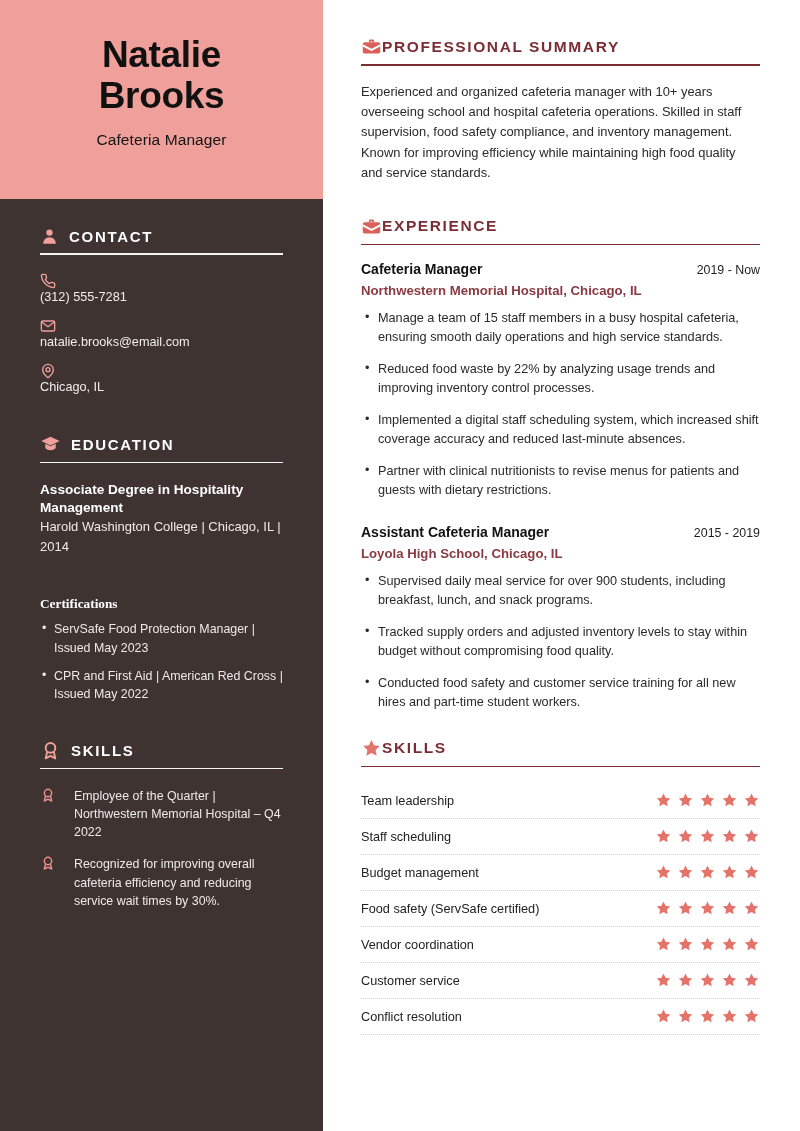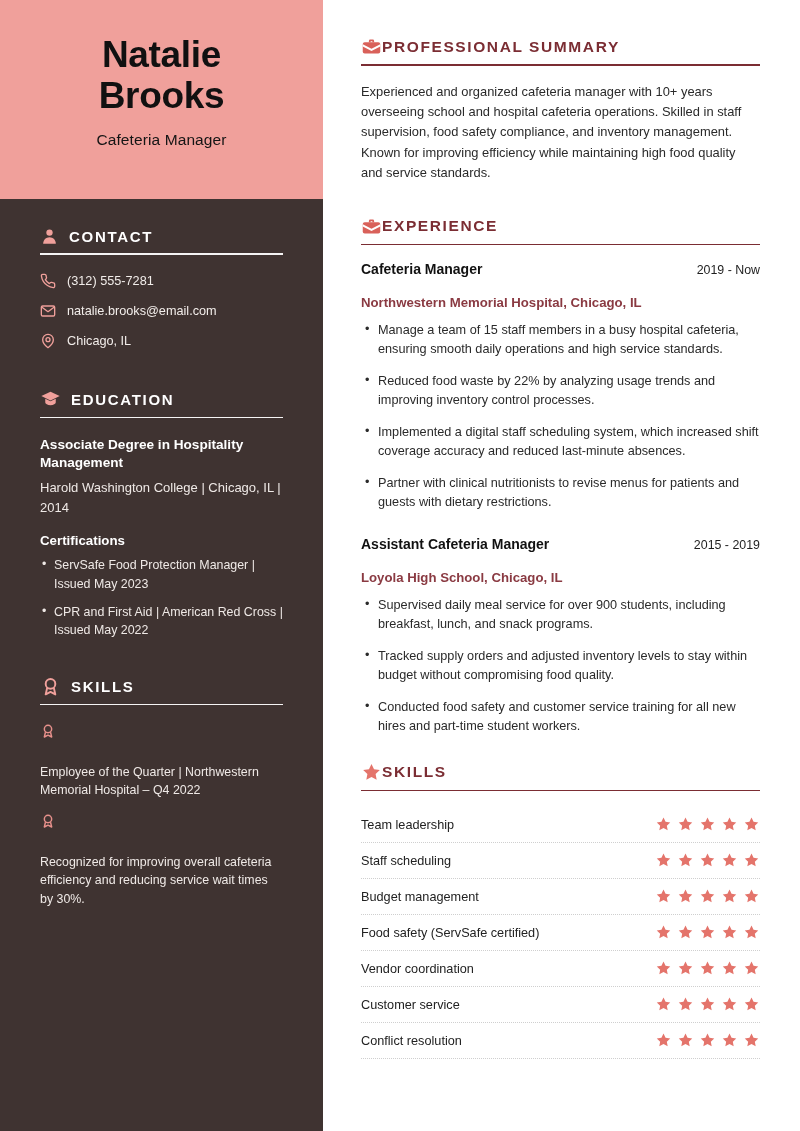--- a/index.html
+++ b/index.html
@@ -42,58 +42,58 @@
   .side-head .ttl {
     color: #ffffff;
     font-size: 15px;
     font-weight: bold;
     letter-spacing: 1.7px;
     text-align: right;
   }
   .side-rule { height: 1.5px; background: #ffffff; margin-bottom: 18px; opacity:.95; }
 
   .contact-row {
-    display: flex; align-items: center; gap: 11px;
+    display: flex; align-items: flex-start; gap: 1px;
     margin-bottom: 14px;
-    color: #F2EDEA; font-size: 12.7px;
+    color: #F2EDEA; font-size: 12.7px; flex-direction: column;
   }
   .sect-gap { height: 26px; }
 
   .edu-deg { color:#ffffff; font-size:13.6px; font-weight:bold; line-height:1.33; }
-  .edu-sub { color:#EFE9E6; font-size:13px; line-height:1.5; margin-top:6px; }
-
-  .cert-ttl { color:#ffffff; font-size:13.3px; font-weight:bold; margin-top:16px; margin-bottom:8px; }
+  .edu-sub { color:#EFE9E6; font-size:13px; line-height:1.5; }
+
+  .cert-ttl { color:#ffffff; font-size:13.3px; font-weight:bold; margin-top:40px; margin-bottom:8px;font-family:Liberation Serif, serif; }
   .cert-list { list-style:none; }
   .cert-list li {
     color:#EFE9E6; font-size:12.4px; line-height:1.48;
     padding-left: 14px; position: relative; margin-bottom: 10px;
   }
   .cert-list li::before {
     content:"•"; position:absolute; left:2px; top:-1px; color:#EFE9E6;
   }
 
-  .award-item { display:flex; gap:24px; margin-bottom:14px;flex-direction:column; }
+  .award-item { display:flex; gap:18px; margin-bottom:14px; }
   .award-item .txt { color:#EFE9E6; font-size:12.4px; line-height:1.46; }
 
   
   .main { flex: 1 1 auto; padding: 36px 40px 20px 38px; background:#fff; }
 
   .sec-head { display:flex; align-items:center; }
   .sec-head .ttl {
     color:#7B2D33; font-size:15.5px; font-weight:bold; letter-spacing:1.6px;
   }
   .sec-rule { height:1.6px; background:#7B2D33; margin-top:7px; margin-bottom:16px; }
 
   .summary { color:#2A2A2A; font-size:12.9px; line-height:1.58; }
 
   .job { margin-bottom: 6px; }
   .job-top { display:flex; justify-content:space-between; align-items:baseline; gap:12px; }
   .job-title { color:#111111; font-size:14px; font-weight:bold; }
   .job-dates { color:#1E1E1E; font-size:12.4px; white-space:nowrap; }
-  .job-org { color:#8A3A42; font-size:13.2px; font-weight:bold; margin-top:18px; }
+  .job-org { color:#8A3A42; font-size:13.2px; font-weight:bold; margin-top:6px; }
   .job-bullets { list-style:none; margin-top:11px; }
   .job-bullets li {
     color:#2A2A2A; font-size:12.7px; line-height:1.5;
     padding-left: 17px; position:relative; margin-bottom: 13px;
   }
   .job-bullets li::before {
     content:"•"; position:absolute; left:4px; top:-1px; color:#2A2A2A;
   }
   .job-spacer { height: 10px; }
 

